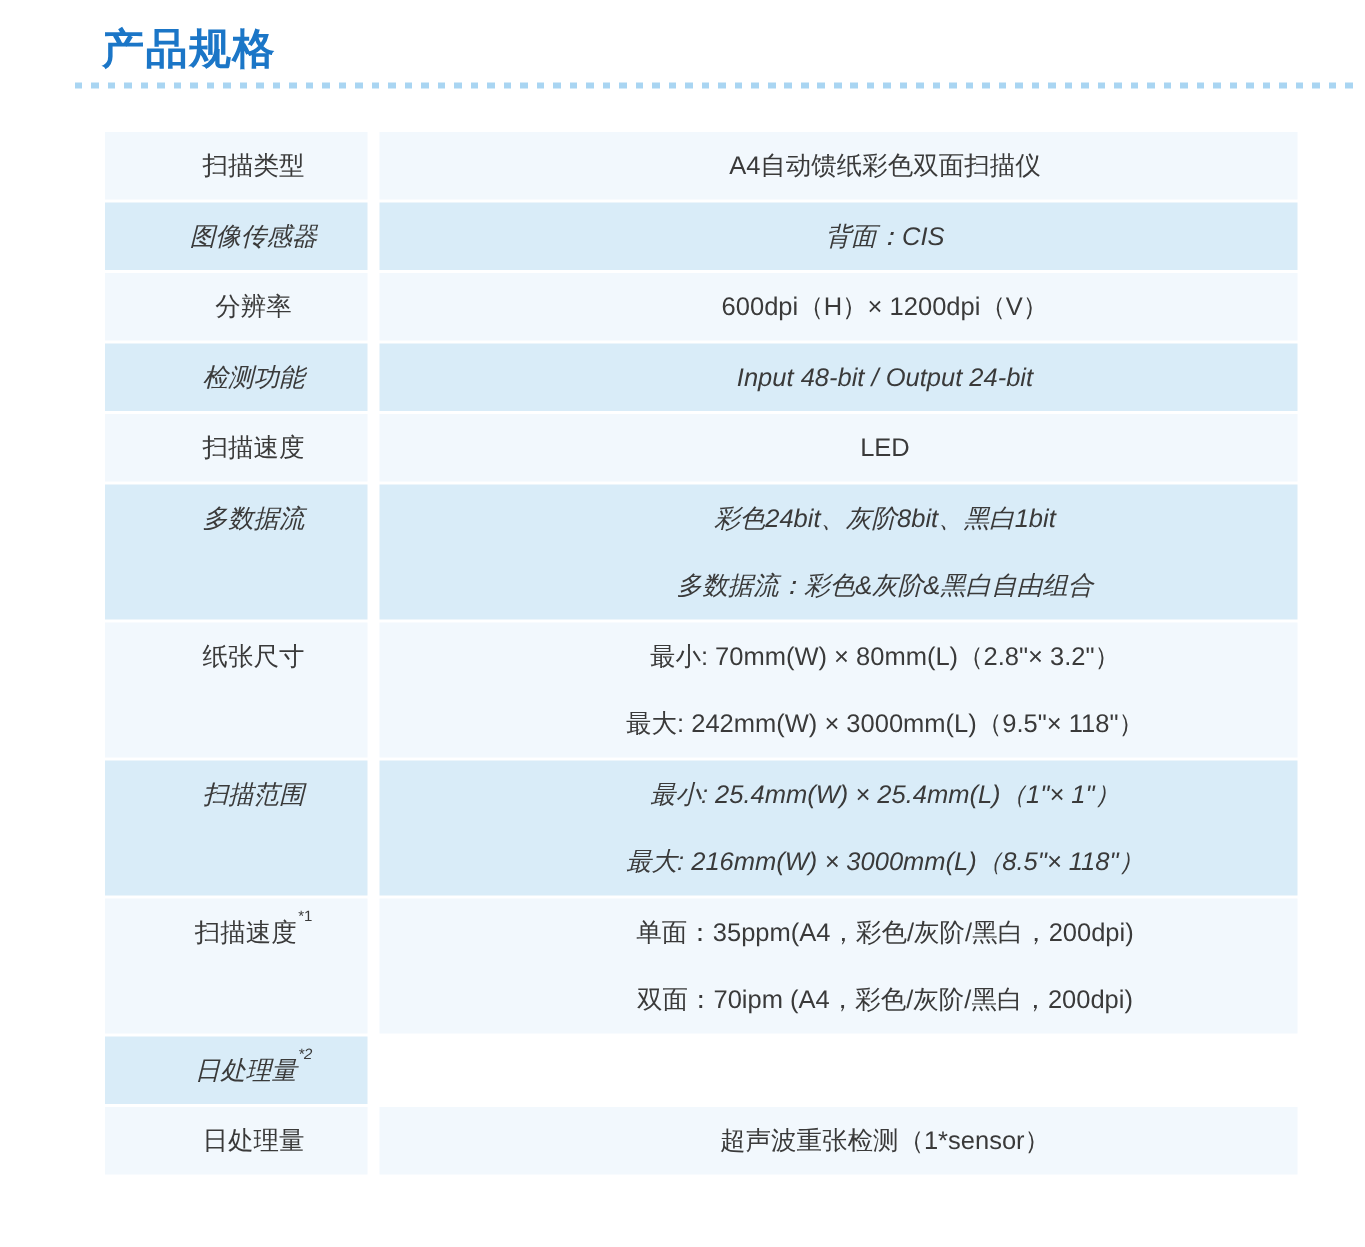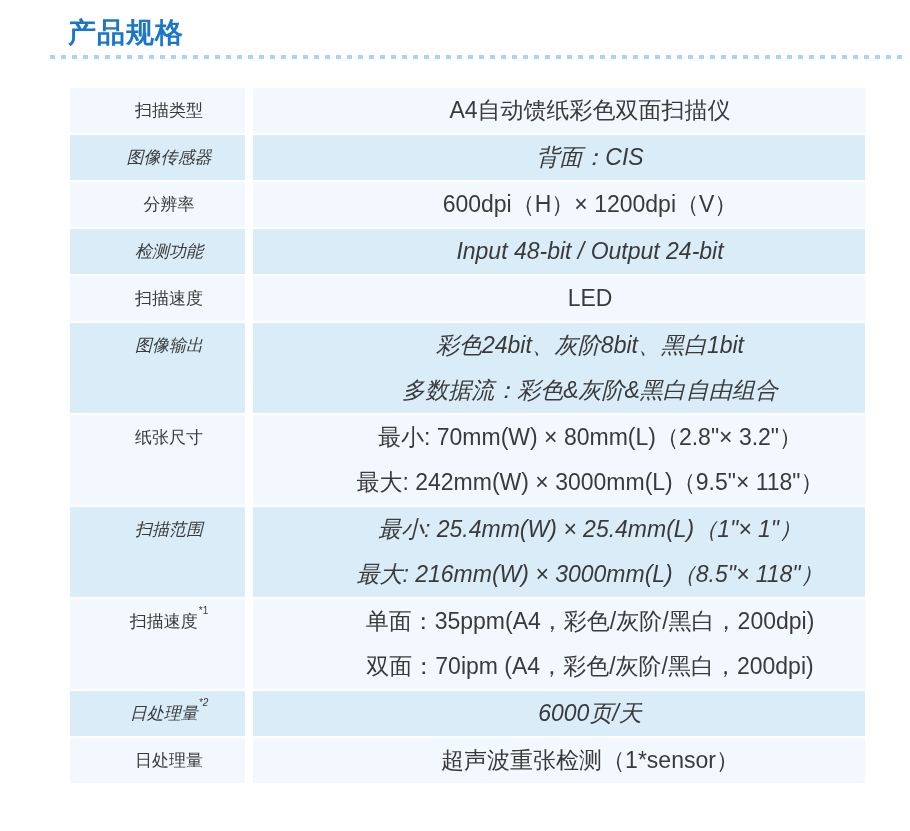--- a/index.html
+++ b/index.html
@@ -49,21 +49,21 @@
     padding-left: 23px;
     margin-right: 8px;
     line-height: 45px;
     font-size: 17px;
     white-space: nowrap;
   }
   .value-cell { flex: 1; padding-left: 34px; }
   .value-line {
     height: 45px;
     line-height: 45px;
-    font-size: 23px;
+    font-size: 17px;
     white-space: nowrap;
     margin-left: 28px;
   }
   .row.light .cell { background: var(--row-light); }
   .row.blue  .cell { background: var(--row-blue); font-style: italic; }
   .label-sup {
     font-size: 10px;
     line-height: 1;
     position: relative;
     top: -6px;
@@ -106,21 +106,21 @@
   </div>
 
   <div class="row light">
     <div class="cell label-cell"><span class="label-text">扫描速度</span></div>
     <div class="cell value-cell">
           <div class="value-line">LED</div>
         </div>
   </div>
 
   <div class="row blue">
-    <div class="cell label-cell"><span class="label-text">图像输出</span></div>
+    <div class="cell label-cell"><span class="label-text">多数据流</span></div>
     <div class="cell value-cell">
           <div class="value-line">彩色24bit、灰阶8bit、黑白1bit</div>
           <div class="value-line">多数据流：彩色&amp;灰阶&amp;黑白自由组合</div>
         </div>
   </div>
 
   <div class="row light">
     <div class="cell label-cell"><span class="label-text">纸张尺寸</span></div>
     <div class="cell value-cell">
           <div class="value-line">最小: 70mm(W) × 80mm(L)（2.8"× 3.2"）</div>
@@ -139,23 +139,20 @@
   <div class="row light">
     <div class="cell label-cell"><span class="label-text">扫描速度</span><sup class="label-sup">*1</sup></div>
     <div class="cell value-cell">
           <div class="value-line">单面：35ppm(A4，彩色/灰阶/黑白，200dpi)</div>
           <div class="value-line">双面：70ipm (A4，彩色/灰阶/黑白，200dpi)</div>
         </div>
   </div>
 
   <div class="row blue">
     <div class="cell label-cell"><span class="label-text">日处理量</span><sup class="label-sup">*2</sup></div>
-    <div class="cell value-cell">
-          <div class="value-line">6000页/天</div>
-        </div>
   </div>
 
   <div class="row light">
     <div class="cell label-cell"><span class="label-text">日处理量</span></div>
     <div class="cell value-cell">
           <div class="value-line">超声波重张检测（1*sensor）</div>
         </div>
   </div>
 </div>
 </div>

